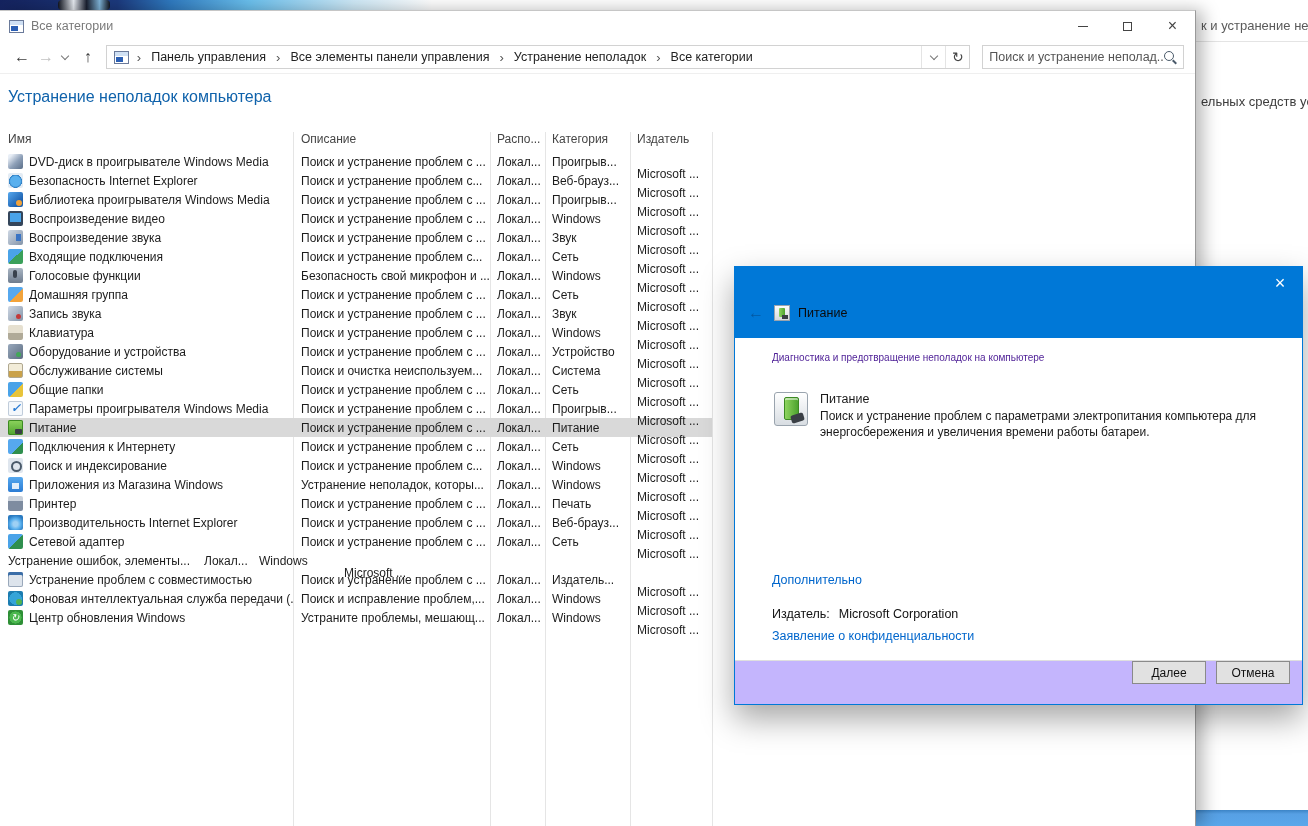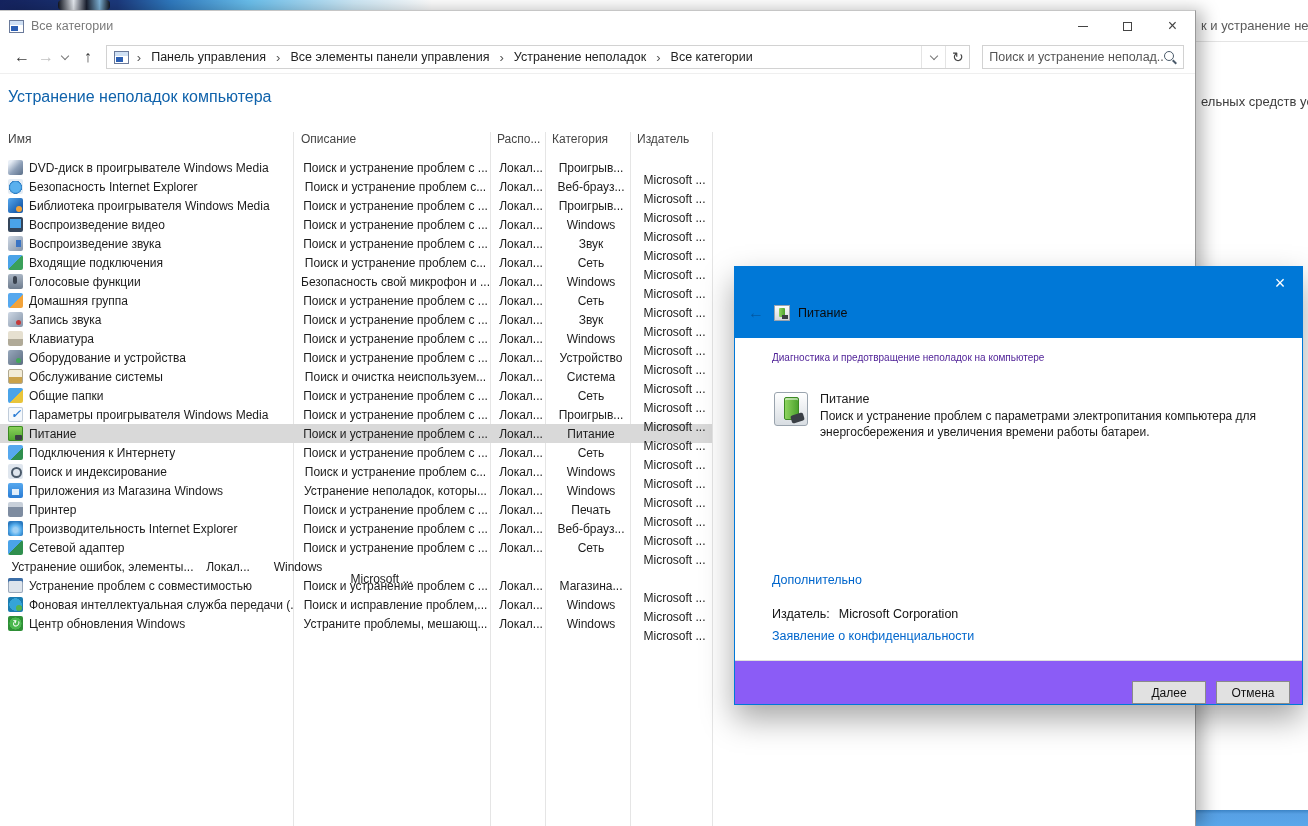--- a/index.html
+++ b/index.html
@@ -60,21 +60,21 @@
   .content{position:absolute;left:0;top:64px;right:0;bottom:0;overflow:hidden;}
   .page-title{position:absolute;left:8px;top:13px;font-size:16px;font-weight:400;color:#0f62ab;text-align:right;}
   .colline{position:absolute;top:57px;bottom:0;width:1px;background:#e5e5e5;}
   .thead{position:absolute;top:57px;left:0;width:712px;height:20px;display:flex;font-size:12px;color:#454545;}
   .th{white-space:nowrap;overflow:hidden;}
   .th1{width:293px;padding-left:8px;}
   .th2{width:197px;padding-left:8px;}
   .th3{width:55px;padding-left:7px;}
   .th4{width:85px;padding-left:7px;}
   .th5{width:82px;padding-left:7px;}
-  .rows{position:absolute;top:83px;left:0;width:712px;text-align:center;}
+  .rows{position:absolute;top:77px;left:0;width:712px;}
   .trow{display:flex;height:19px;align-items:center;font-size:12px;color:#1c1c1c;}
   .trow.sel{background:#d9d9d9;}
   .cell{white-space:nowrap;overflow:hidden;}
   .c-name{width:293px;display:flex;align-items:center;padding-left:8px;}
   .c-desc{width:197px;padding-left:8px;}
   .c-loc{width:55px;padding-left:7px;}
   .c-cat{width:85px;padding-left:7px;}
   .c-pub{width:82px;padding-left:7px;margin-top:24px;}
 
   
@@ -135,21 +135,21 @@
   .big-power::before{content:"";position:absolute;left:9px;top:4px;width:13px;height:21px;border-radius:2px;background:linear-gradient(90deg,#8ed45e,#4da32e);border:1px solid #3c8a22;box-shadow:inset 0 2px 0 rgba(255,255,255,.5);}
   .big-power::after{content:"";position:absolute;right:3px;bottom:3px;width:13px;height:8px;background:#3a3f45;border-radius:2px;transform:rotate(-18deg);}
   .dlg-item-text{margin-left:12px;width:458px;}
   .dlg-item-title{font-size:12.5px;color:#1a1a1a;margin-bottom:2px;}
   .dlg-item-desc{font-size:12px;line-height:16px;color:#1a1a1a;}
   .link{color:#0066cc;font-size:12.5px;}
   .dlg-adv{position:absolute;left:37px;top:235px;}
   .dlg-pub{position:absolute;left:37px;top:269px;font-size:12.5px;color:#111;}
   .dlg-pub .pub-val{margin-left:9px;}
   .dlg-privacy{position:absolute;left:37px;top:291px;}
-  .dlg-footer{flex:0 0 44px;background:#8b5cf6;border-top:1px solid #dfdfdf;display:flex;align-items:flex-end;justify-content:flex-end;padding-right:12px;}
+  .dlg-footer{flex:0 0 44px;background:#c4b5fd;border-top:1px solid #dfdfdf;display:flex;align-items:flex-start;justify-content:flex-end;padding-right:12px;}
   .dlg-btn{width:74px;height:23px;background:#e1e1e1;border:1px solid #8a8a8a;font-family:inherit;font-size:12px;color:#111;margin-left:10px;}
 </style>
 </head>
 <body>
 
 <div class="desktop-strip">
   <span class="desk-icon"></span>
 </div>
 
 <div class="bg-window">
@@ -463,21 +463,21 @@
     <span class="cell c-pub">Microsoft ...</span>
   </div>
 
   <div class="trow">
     <span class="cell c-name">
             <i class="ri ic-compatibility"></i>
             <span class="nm">Устранение проблем с совместимостью</span>
           </span>
     <span class="cell c-desc">Поиск и устранение проблем с ...</span>
     <span class="cell c-loc">Локал...</span>
-    <span class="cell c-cat">Магазина...</span>
+    <span class="cell c-cat">Издатель...</span>
     <span class="cell c-pub">Microsoft ...</span>
   </div>
 
   <div class="trow">
     <span class="cell c-name">
             <i class="ri ic-bits"></i>
             <span class="nm">Фоновая интеллектуальная служба передачи (...</span>
           </span>
     <span class="cell c-desc">Поиск и исправление проблем,...</span>
     <span class="cell c-loc">Локал...</span>

